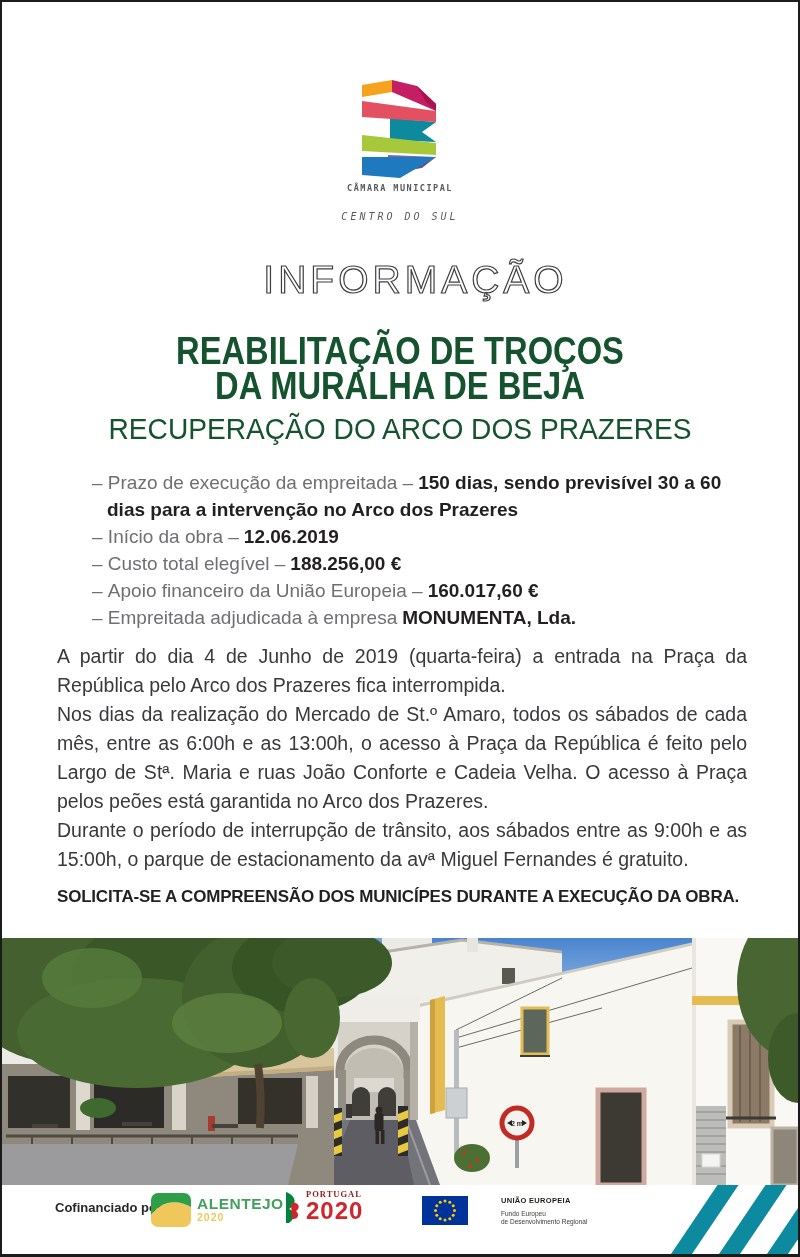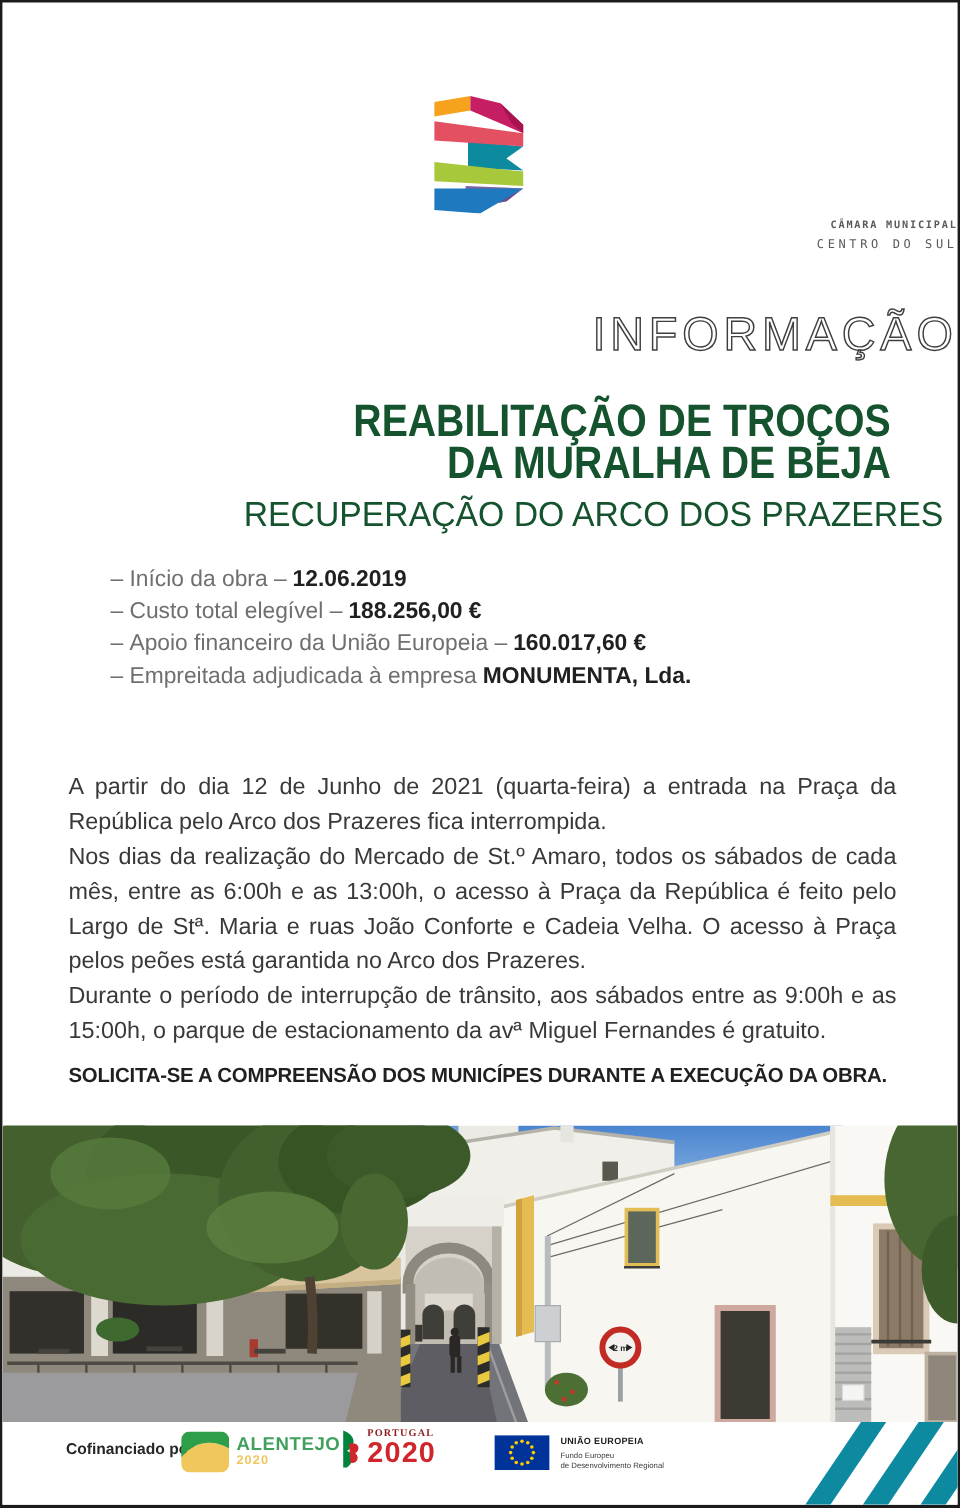--- a/index.html
+++ b/index.html
@@ -1,28 +1,28 @@
 <!DOCTYPE html>
 <html><head>
 <meta charset="utf-8">
 <style>
   html,body{margin:0;padding:0;background:#ffffff;}
   .page{position:relative;width:796px;height:1252px;border:2px solid #1b1b1b;border-bottom-width:3px;
         background:#ffffff;overflow:hidden;font-family:"Liberation Sans",sans-serif;color:#3a3a3c;}
-  .center{left:0;right:0;text-align:right;}
+  .center{left:0;right:0;text-align:center;}
   .abs{position:absolute;}
 
   
   .logo-block{top:76px;}
   .ribbon{display:block;margin:0 auto;}
   .org-small{margin-top:5px;font-family:"DejaVu Sans Mono",monospace;font-weight:bold;font-size:8.5px;
              letter-spacing:1.5px;color:#58595b;}
   .org-name{font-family:"DejaVu Sans Mono",monospace;font-weight:bold;font-size:33px;letter-spacing:4px;
             color:#58595b;line-height:32px;}
-  .org-tagline{font-family:"DejaVu Sans Mono",monospace;font-size:10px;letter-spacing:3px;color:#58595b;margin-top:6px;}
+  .org-tagline{font-family:"DejaVu Sans Mono",monospace;font-size:10px;letter-spacing:3px;color:#58595b;margin-top:18px;font-style:italic;}
 
   
   .info-heading{top:256px;font-size:39px;letter-spacing:4px;color:transparent;
                 -webkit-text-stroke:1.2px #3f3f41;font-weight:400;margin-left:31px;}
   .title-block{top:332px;color:#14532d;}
   .title-line{font-weight:bold;font-size:38px;line-height:35px;transform:scaleX(.86);transform-origin:center;}
   .subtitle{font-size:29px;margin-top:9px;transform:scaleX(.97);transform-origin:center;}
 
   
   .details{top:467px;left:90px;right:53px;font-size:19px;line-height:27px;}
@@ -44,21 +44,21 @@
   .logo-group{position:absolute;display:flex;align-items:flex-start;}
   .alentejo{left:149px;top:8px;}
   .alentejo .txt{margin-left:6px;margin-top:3px;}
   .alentejo .name{font-size:15.5px;font-weight:bold;color:#42a05e;letter-spacing:.5px;line-height:15px;}
   .alentejo .year{font-size:10.5px;font-weight:bold;color:#efc75a;letter-spacing:1px;}
   .portugal{left:282px;top:5px;}
   .portugal .txt{margin-left:4px;}
   .portugal .name{font-family:"Liberation Serif",serif;font-size:8.5px;font-weight:bold;color:#8f1d1d;
                   letter-spacing:1px;line-height:9px;}
   .portugal .year{font-size:24px;font-weight:bold;color:#d0262b;line-height:23px;letter-spacing:1px;}
-  .eu{left:410px;top:11px;}
+  .eu{left:420px;top:11px;gap:24px;}
   .eu .txt{margin-left:9px;}
   .eu .name{font-size:7.5px;font-weight:bold;color:#1d1d1b;letter-spacing:.3px;}
   .eu .fund{font-size:6.5px;color:#3a3a36;line-height:8px;margin-top:5px;}
   .stripes{position:absolute;right:0;top:0;width:170px;height:69px;}
   .stripe{position:absolute;top:0;width:21px;height:69px;background:#0e8aa0;
           transform:skewX(-34deg);transform-origin:bottom left;}
 </style>
 </head>
 <body>
 
@@ -82,28 +82,29 @@
 
   <div class="abs center info-heading">INFORMAÇÃO</div>
 
   <div class="abs center title-block">
     <div class="title-line">REABILITAÇÃO DE TROÇOS</div>
     <div class="title-line">DA MURALHA DE BEJA</div>
     <div class="subtitle">RECUPERAÇÃO DO ARCO DOS PRAZERES</div>
   </div>
 
   <div class="abs details">
+    <div class="detail-item"><span>–</span>&nbsp;<span>Prazo de execução da empreitada –</span><span class="detail-value">150 dias, sendo previsível 30 a 60 dias para a intervenção no Arco dos Prazeres</span></div>
     <div class="detail-item"><span>–</span>&nbsp;<span>Início da obra –</span><span class="detail-value">12.06.2019</span></div>
     <div class="detail-item"><span>–</span>&nbsp;<span>Custo total elegível –</span><span class="detail-value">188.256,00 €</span></div>
     <div class="detail-item"><span>–</span>&nbsp;<span>Apoio financeiro da União Europeia –</span><span class="detail-value">160.017,60 €</span></div>
     <div class="detail-item"><span>–</span>&nbsp;<span>Empreitada adjudicada à empresa</span><span class="detail-value">MONUMENTA, Lda.</span></div>
   </div>
 
   <div class="abs bodytext">
-    <p>A partir do dia 12 de Junho de 2021 (quarta-feira) a entrada na Praça da República pelo Arco dos Prazeres fica interrompida.</p>
+    <p>A partir do dia 4 de Junho de 2019 (quarta-feira) a entrada na Praça da República pelo Arco dos Prazeres fica interrompida.</p>
     <p>Nos dias da realização do Mercado de St.º Amaro, todos os sábados de cada mês, entre as 6:00h e as 13:00h, o acesso à Praça da República é feito pelo Largo de Stª. Maria e ruas João Conforte e Cadeia Velha. O acesso à Praça pelos peões está garantida no Arco dos Prazeres.</p>
     <p>Durante o período de interrupção de trânsito, aos sábados entre as 9:00h e as 15:00h, o parque de estacionamento da avª Miguel Fernandes é gratuito.</p>
     <div class="closing">SOLICITA-SE A COMPREENSÃO DOS MUNICÍPES DURANTE A EXECUÇÃO DA OBRA.</div>
   </div>
 
   <div class="abs photo">
     <svg width="796" height="247" viewBox="0 0 796 247" preserveAspectRatio="none">
       <defs>
         <linearGradient id="skyg" x1="0" y1="0" x2="0" y2="1">
           <stop offset="0" stop-color="#4a84cf"></stop>

